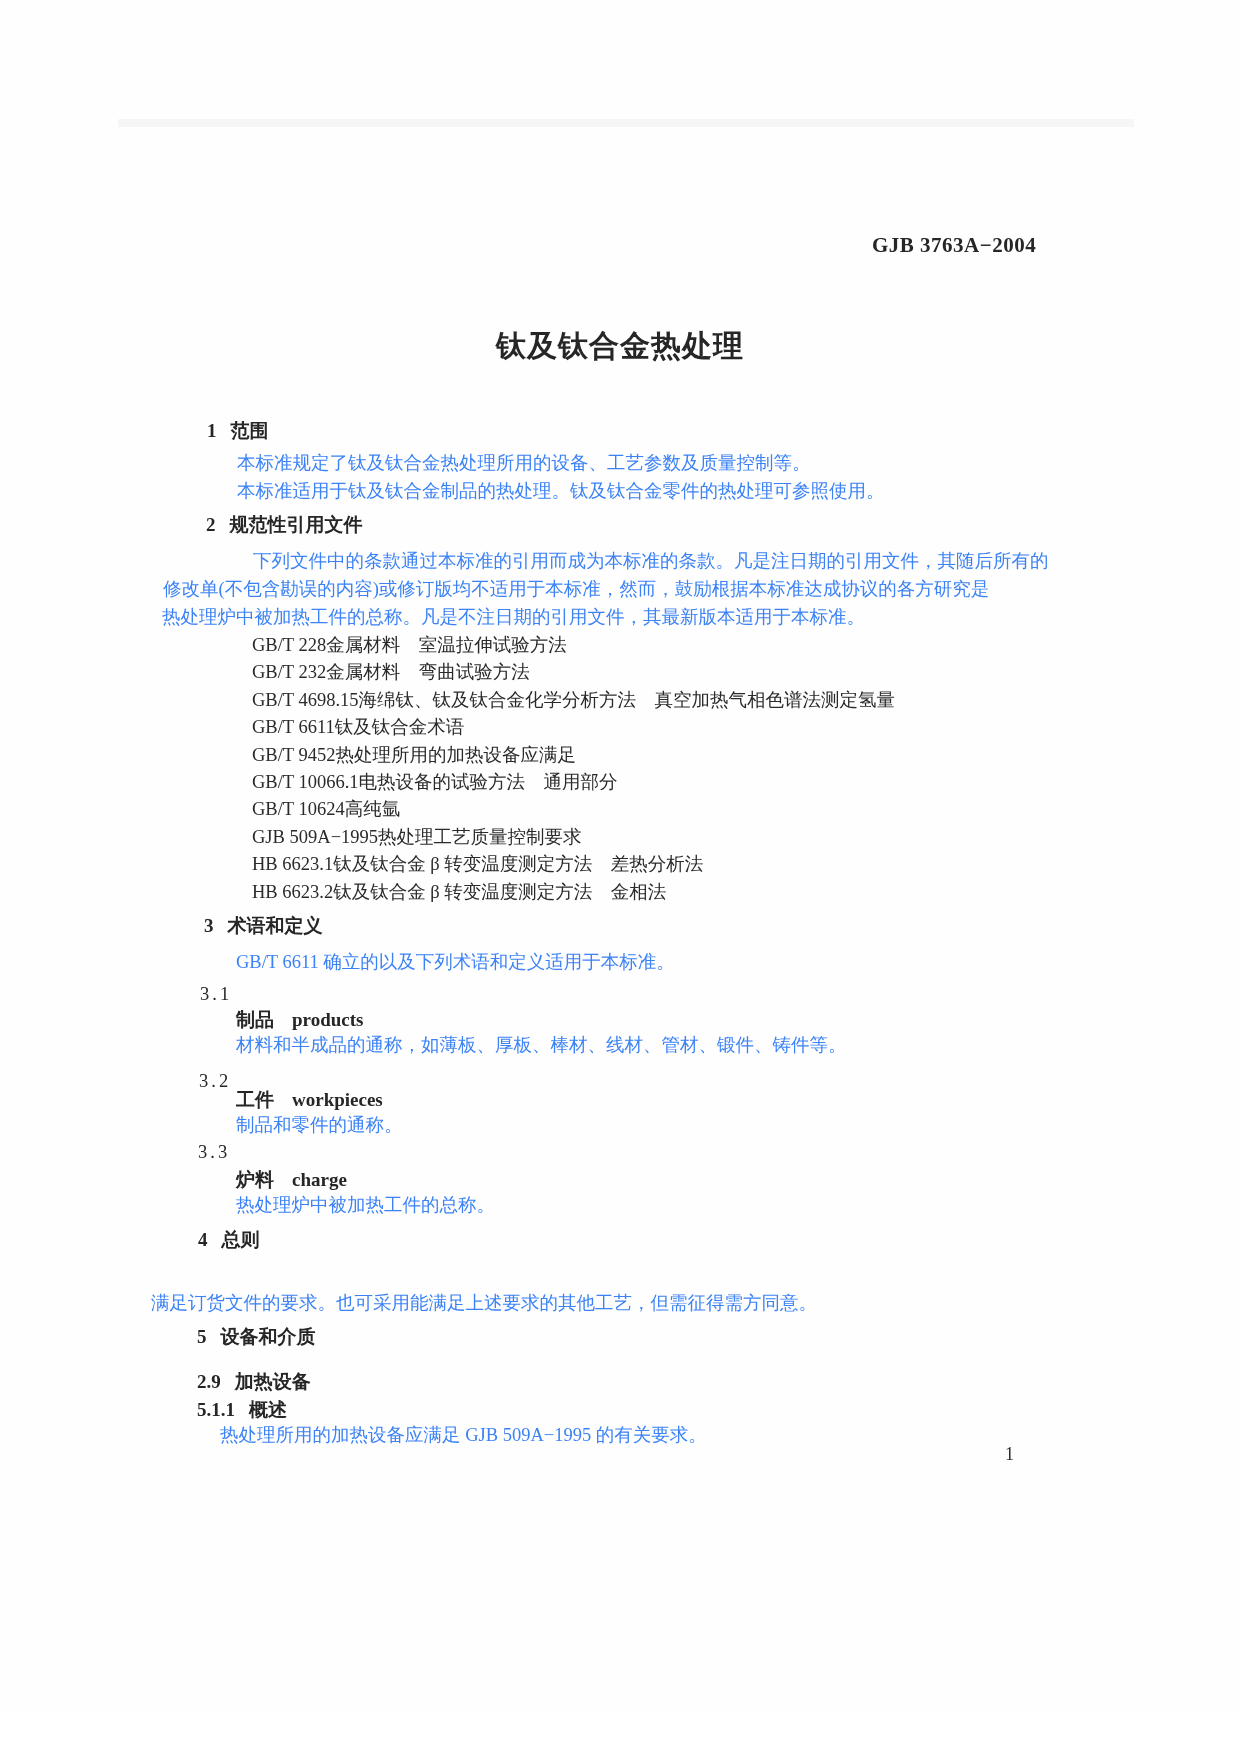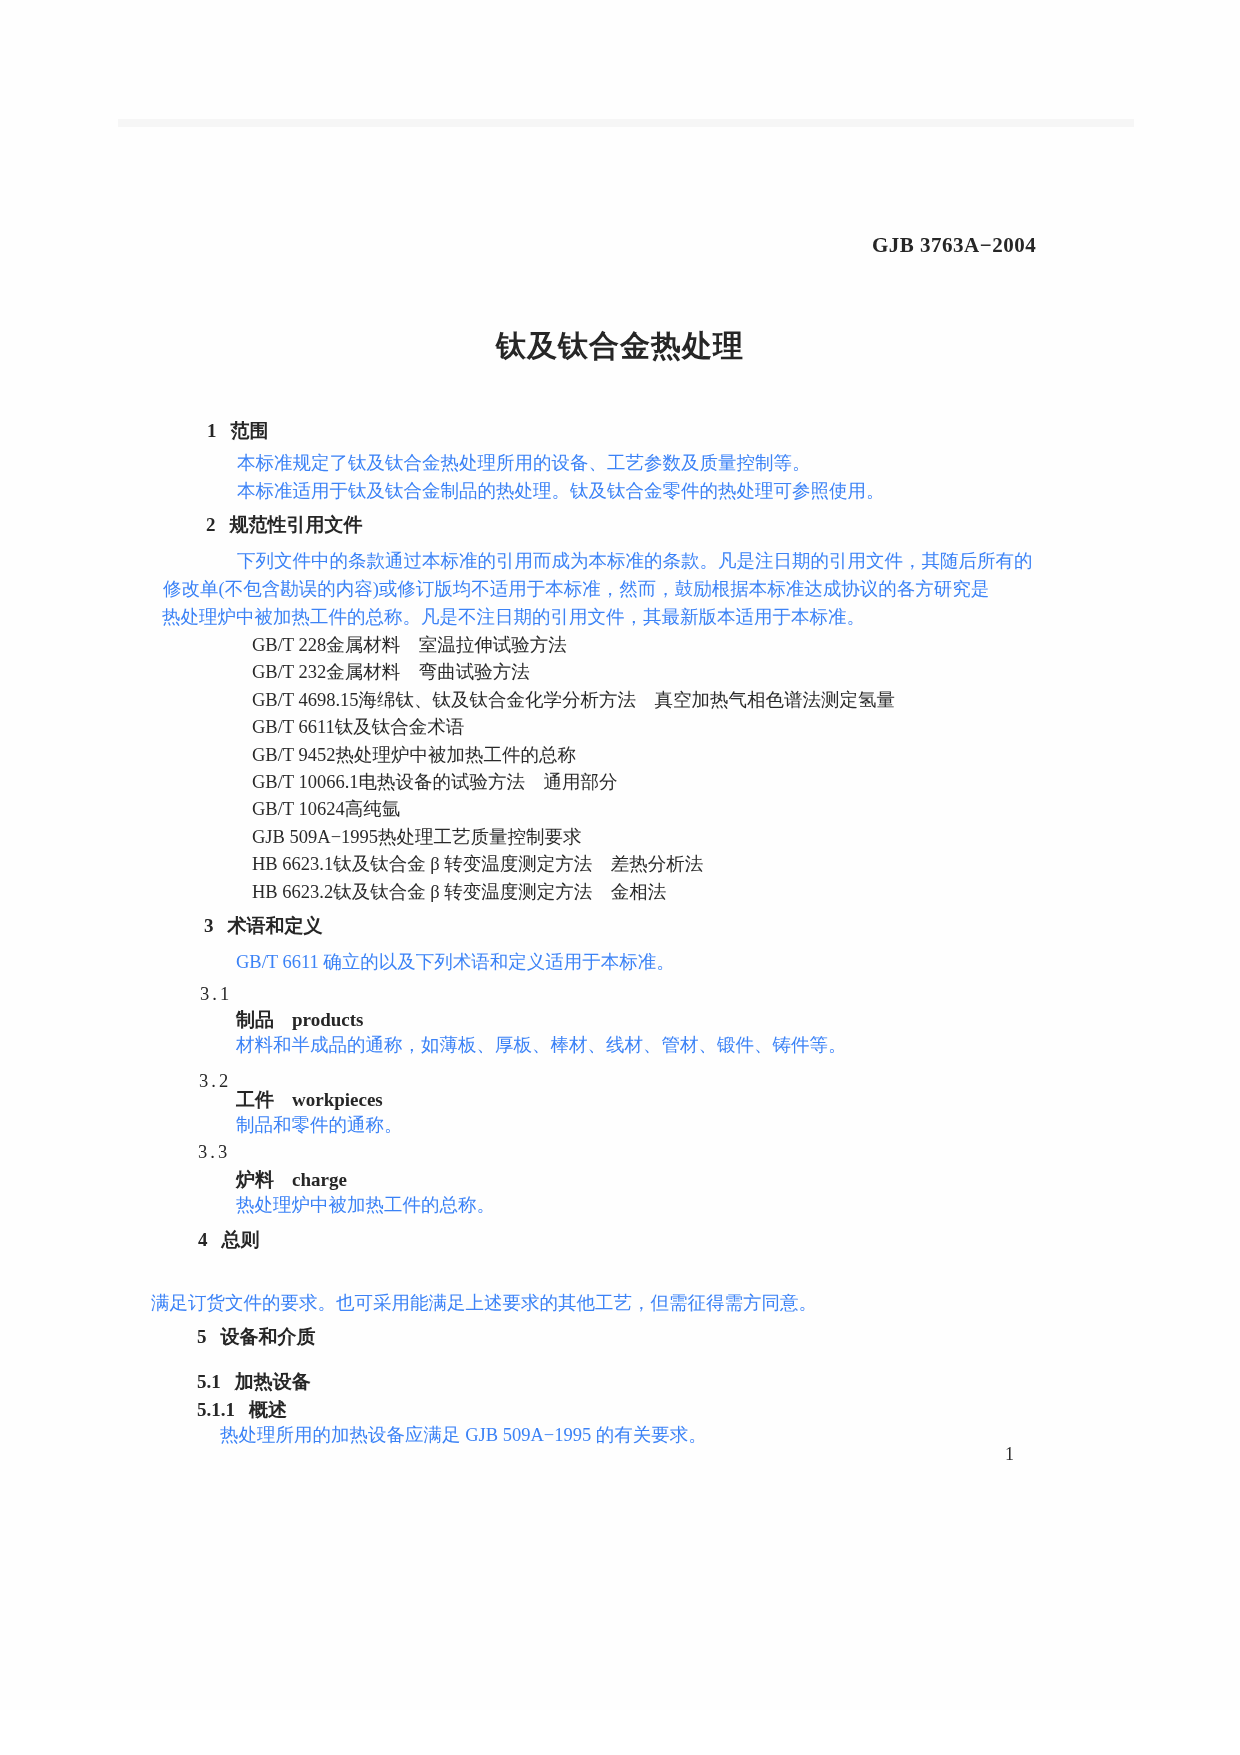--- a/index.html
+++ b/index.html
@@ -53,30 +53,30 @@
 
   <div class="line heading" style="left:207px;top:417px;">
     <span class="num">1</span><span class="ht">范围</span>
   </div>
   <div class="line body-text" style="left:237px;top:450px;">本标准规定了钛及钛合金热处理所用的设备、工艺参数及质量控制等。</div>
   <div class="line body-text" style="left:237px;top:478px;">本标准适用于钛及钛合金制品的热处理。钛及钛合金零件的热处理可参照使用。</div>
 
   <div class="line heading" style="left:206px;top:511px;">
     <span class="num">2</span><span class="ht">规范性引用文件</span>
   </div>
-  <div class="line body-text" style="left:237px;top:548px;">下列文件中的条款通过本标准的引用而成为本标准的条款。凡是注日期的引用文件，其随后所有的</div>
+  <div class="line body-text" style="left:253px;top:548px;">下列文件中的条款通过本标准的引用而成为本标准的条款。凡是注日期的引用文件，其随后所有的</div>
   <div class="line body-text" style="left:163px;top:576px;">修改单(不包含勘误的内容)或修订版均不适用于本标准，然而，鼓励根据本标准达成协议的各方研究是</div>
   <div class="line body-text" style="left:162px;top:604px;">热处理炉中被加热工件的总称。凡是不注日期的引用文件，其最新版本适用于本标准。</div>
 
   <div class="ref-list">
     <div class="ref-item"><span>GB/T 228</span><span class="ref-title">金属材料　室温拉伸试验方法</span></div>
     <div class="ref-item"><span>GB/T 232</span><span class="ref-title">金属材料　弯曲试验方法</span></div>
     <div class="ref-item"><span>GB/T 4698.15</span><span class="ref-title">海绵钛、钛及钛合金化学分析方法　真空加热气相色谱法测定氢量</span></div>
     <div class="ref-item"><span>GB/T 6611</span><span class="ref-title">钛及钛合金术语</span></div>
-    <div class="ref-item"><span>GB/T 9452</span><span class="ref-title">热处理炉中被加热工件的总称</span></div>
+    <div class="ref-item"><span>GB/T 9452</span><span class="ref-title">热处理所用的加热设备应满足</span></div>
     <div class="ref-item"><span>GB/T 10066.1</span><span class="ref-title">电热设备的试验方法　通用部分</span></div>
     <div class="ref-item"><span>GB/T 10624</span><span class="ref-title">高纯氩</span></div>
     <div class="ref-item"><span>GJB 509A−1995</span><span class="ref-title">热处理工艺质量控制要求</span></div>
     <div class="ref-item"><span>HB 6623.1</span><span class="ref-title">钛及钛合金 β 转变温度测定方法　差热分析法</span></div>
     <div class="ref-item"><span>HB 6623.2</span><span class="ref-title">钛及钛合金 β 转变温度测定方法　金相法</span></div>
   </div>
 
   <div class="line heading" style="left:204px;top:912px;">
     <span class="num">3</span><span class="ht">术语和定义</span>
   </div>
@@ -102,21 +102,21 @@
 
   <div class="line heading" style="left:198px;top:1226px;">
     <span class="num">4</span><span class="ht">总则</span>
   </div>
   <div class="line body-text" style="left:151px;top:1290px;">满足订货文件的要求。也可采用能满足上述要求的其他工艺，但需征得需方同意。</div>
 
   <div class="line heading" style="left:197px;top:1323px;">
     <span class="num">5</span><span class="ht">设备和介质</span>
   </div>
   <div class="line heading" style="left:197px;top:1368px;">
-    <span class="num">5.1</span><span class="ht">加热设备</span>
+    <span class="num">2.9</span><span class="ht">加热设备</span>
   </div>
   <div class="line heading" style="left:197px;top:1396px;">
     <span class="num">5.1.1</span><span class="ht">概述</span>
   </div>
   <div class="line body-text" style="left:220px;top:1422px;">热处理所用的加热设备应满足 GJB 509A−1995 的有关要求。</div>
 
   <div class="page-number">1</div>
 
 </div>
 

